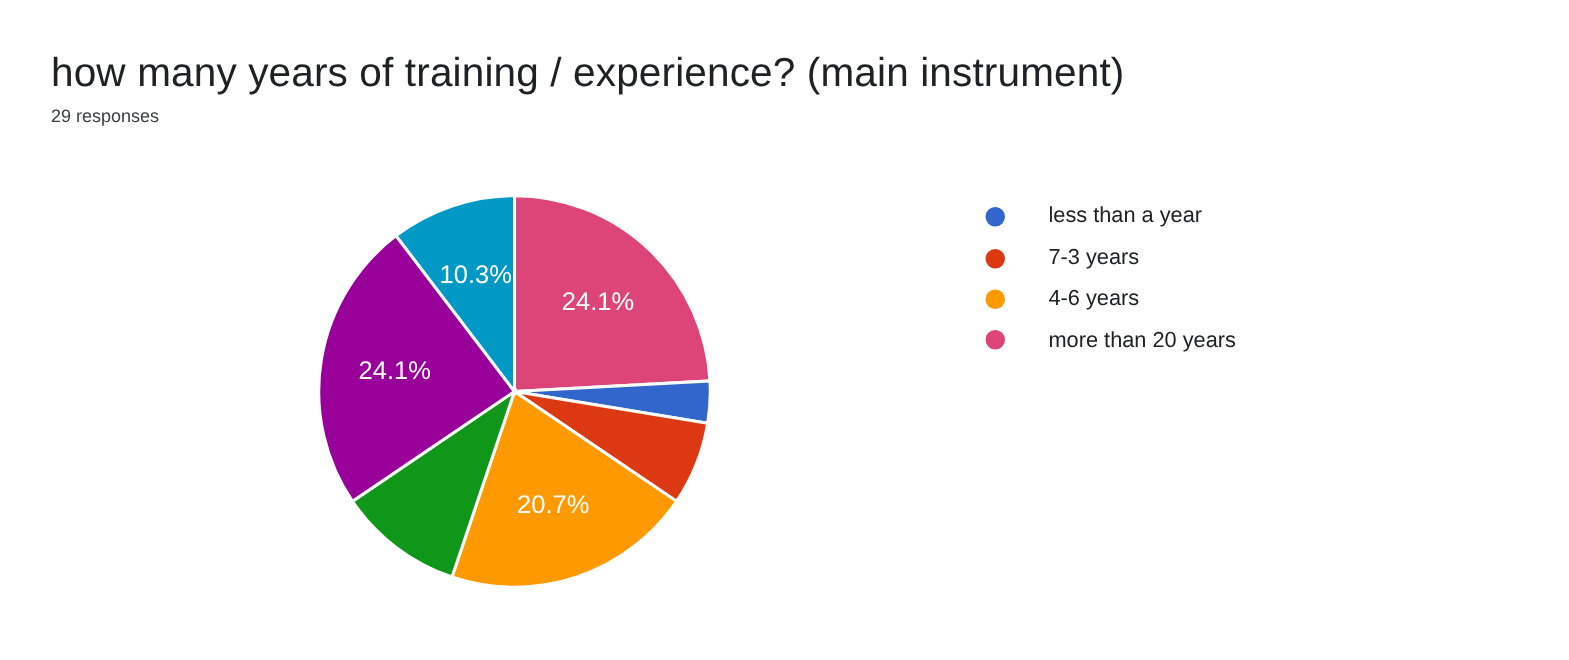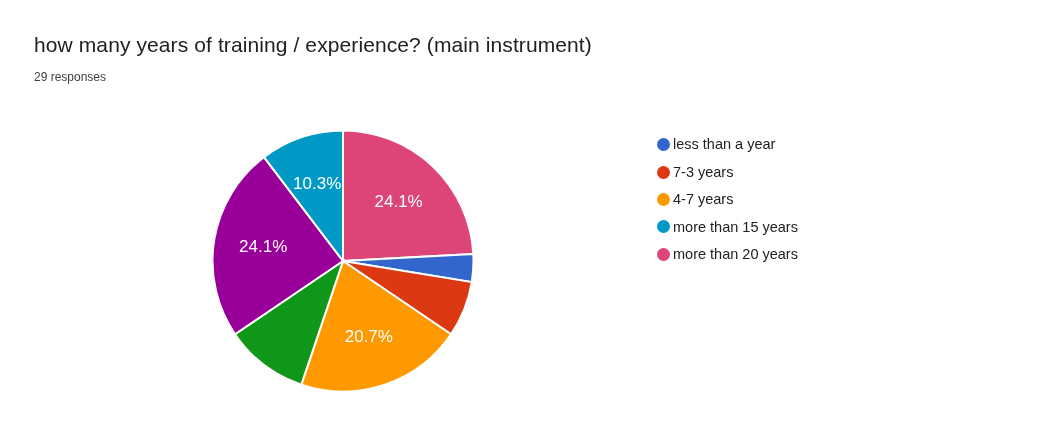--- a/index.html
+++ b/index.html
@@ -21,21 +21,21 @@
     left: 0; top: 0;
     width: 1046px;
     height: 440px;
     background: #ffffff;
   }
 
   #chart-title {
     position: absolute;
     left: 34px;
     top: 33px;
-    font-size: 21px;
+    font-size: 27px;
     font-weight: 400;
     letter-spacing: 0.1px;
     color: #202124;
     white-space: nowrap;
   }
 
   #chart-subtitle {
     position: absolute;
     left: 34px;
     top: 70px;
@@ -77,21 +77,21 @@
     height: 27.4px;
   }
   .legend-swatch {
     width: 13px;
     height: 13px;
     border-radius: 50%;
     flex: 0 0 auto;
     margin-left: 5px;
   }
   .legend-label {
-    margin-left: 3px;
+    margin-left: 29px;
     font-size: 14.5px;
     color: #202124;
     white-space: nowrap;
     line-height: 1;
   }
 </style>
 </head>
 <body>
 
 <div id="chart-card">
@@ -124,25 +124,21 @@
       <div class="legend-item">
         <span class="legend-swatch" style="background: rgb(51, 102, 204);"></span>
         <span class="legend-label">less than a year</span>
       </div>
       <div class="legend-item">
         <span class="legend-swatch" style="background: rgb(220, 57, 18);"></span>
         <span class="legend-label">7-3 years</span>
       </div>
       <div class="legend-item">
         <span class="legend-swatch" style="background: rgb(255, 153, 0);"></span>
-        <span class="legend-label">4-7 years</span>
-      </div>
-      <div class="legend-item">
-        <span class="legend-swatch" style="background: rgb(0, 153, 198);"></span>
-        <span class="legend-label">more than 15 years</span>
+        <span class="legend-label">4-6 years</span>
       </div>
       <div class="legend-item">
         <span class="legend-swatch" style="background: rgb(221, 68, 119);"></span>
         <span class="legend-label">more than 20 years</span>
       </div>
     </div>
 
 </div>
 
 </body></html>

